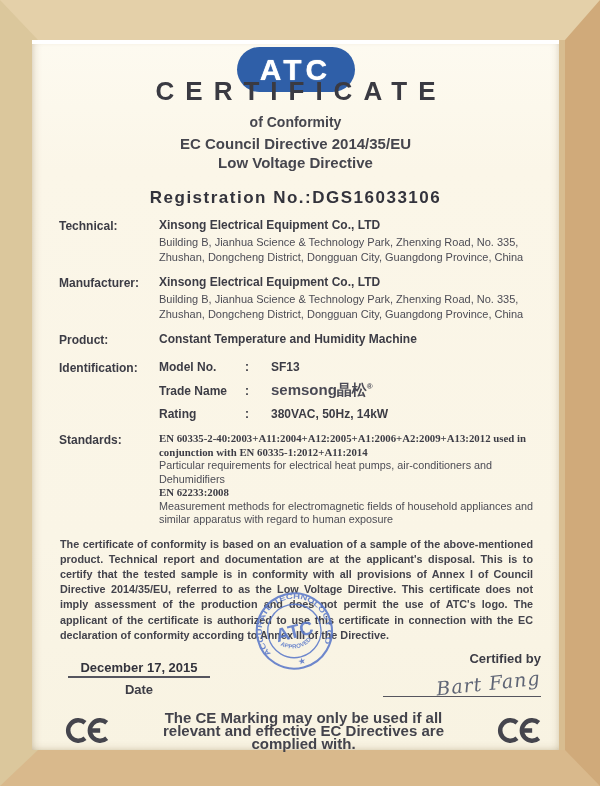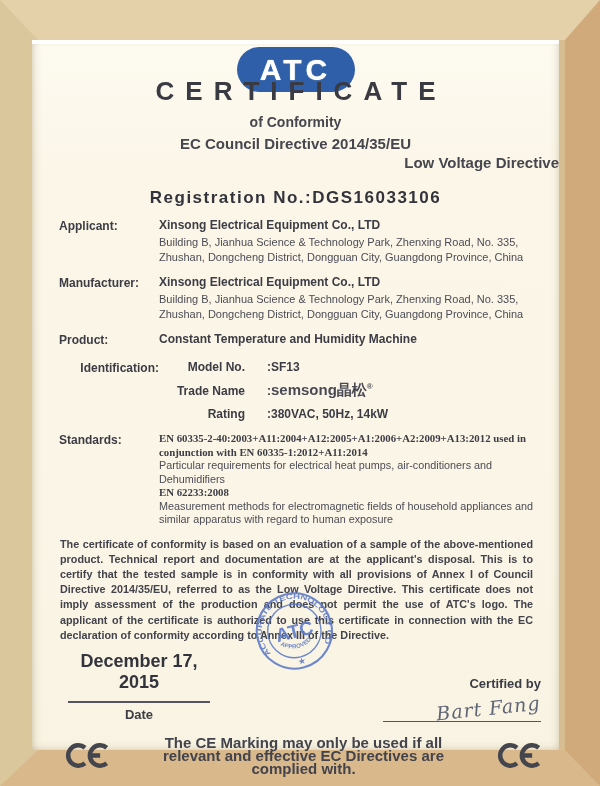--- a/index.html
+++ b/index.html
@@ -33,21 +33,21 @@
     color:#ffffff;font-weight:bold;font-size:30px;letter-spacing:4px;
     text-shadow:0 0 1px #fff;
   }
   .cert-title{
     position:relative;z-index:2;margin-top:-16px;text-align:center;
     font-size:26px;font-weight:bold;letter-spacing:11px;color:#3a3a42;
     text-indent:11px;
   }
   .sub1{margin-top:7px;text-align:center;font-size:14px;font-weight:bold;color:#46464e;}
   .sub2{margin-top:5px;text-align:center;font-size:15px;font-weight:bold;color:#46464e;}
-  .sub3{margin-top:2px;text-align:right;font-size:15px;font-weight:bold;color:#46464e;}
+  .sub3{margin-top:2px;text-align:center;font-size:15px;font-weight:bold;color:#46464e;}
   .reg{margin-top:17px;text-align:center;font-size:17px;font-weight:bold;letter-spacing:1.5px;color:#33333c;}
 
   .ftable{margin:10px 25px 0 27px;}
   .frow{display:flex;margin-bottom:10px;}
   .flabel{width:100px;flex:none;font-size:12px;font-weight:bold;color:#3c3c45;padding-top:1px;}
   .fval{flex:1;min-width:0;}
   .fname{font-size:12px;font-weight:bold;color:#3c3c45;}
   .faddr{font-size:11px;line-height:15px;color:#4c4c55;margin-top:3px;max-width:398px;}
   .prod{font-size:12px;font-weight:bold;color:#3c3c45;}
   .idrow{display:flex;margin-bottom:7px;align-items:baseline;}
@@ -59,21 +59,21 @@
   .stdline{font-size:10.8px;line-height:13.5px;color:#4c4c55;max-width:400px;}
   .std-bold{font-weight:bold;color:#3c3c45;font-family:Liberation Serif, serif;}
 
   .para{
     margin:10px 26px 0 28px;font-size:10.8px;line-height:15.2px;
     font-weight:bold;color:#43434c;text-align:justify;
   }
 
   .botrow1{display:flex;justify-content:space-between;align-items:flex-end;margin:8px 18px 0 36px;}
   .dateblock{width:142px;text-align:center;}
-  .dateval{font-size:18px;font-weight:bold;color:#33333c;padding-bottom:8px;border-bottom:2px solid #55555e;}
+  .dateval{font-size:13px;font-weight:bold;color:#33333c;padding-bottom:1px;border-bottom:2px solid #55555e;}
   .datelabel{margin-top:4px;font-size:13px;font-weight:bold;color:#3c3c45;}
   .certblock{width:158px;text-align:right;}
   .certlabel{font-size:13px;font-weight:bold;color:#3c3c45;}
   .sig{
     font-family:"DejaVu Serif", serif;font-style:italic;font-size:19px;color:#5f6575;
     transform:rotate(-6deg);display:inline-block;margin:6px 0 2px;letter-spacing:1px;
   }
   .sigline{border-bottom:1.5px solid #55555e;}
 
   .stamp{position:absolute;left:50%;top:546px;transform:translateX(-52%);opacity:.88;}
@@ -95,41 +95,41 @@
 
   <div class="cert-title">CERTIFICATE</div>
   <div class="sub1">of Conformity</div>
   <div class="sub2">EC Council Directive 2014/35/EU</div>
   <div class="sub3">Low Voltage Directive</div>
   <div class="reg">Registration No.:DGS16033106</div>
 
   <div class="ftable">
 
     <div class="frow">
-      <div class="flabel">Applicant:</div>
+      <div class="flabel">Technical:</div>
       <div class="fval">
         <div class="fname">Xinsong Electrical Equipment Co., LTD</div>
         <div class="faddr">Building B, Jianhua Science &amp; Technology Park, Zhenxing Road, No. 335, Zhushan, Dongcheng District, Dongguan City, Guangdong Province, China</div>
       </div>
     </div>
 
     <div class="frow">
       <div class="flabel">Manufacturer:</div>
       <div class="fval">
         <div class="fname">Xinsong Electrical Equipment Co., LTD</div>
         <div class="faddr">Building B, Jianhua Science &amp; Technology Park, Zhenxing Road, No. 335, Zhushan, Dongcheng District, Dongguan City, Guangdong Province, China</div>
       </div>
     </div>
 
     <div class="frow" style="margin-bottom:13px;">
       <div class="flabel">Product:</div>
       <div class="fval prod">Constant Temperature and Humidity Machine</div>
     </div>
 
-    <div class="frow" style="margin-bottom:4px;text-align:right;">
+    <div class="frow" style="margin-bottom:4px;">
       <div class="flabel">Identification:</div>
       <div class="fval">
         <div class="idrow">
           <span class="idlabel">Model No.</span>
           <span class="idcolon">:</span>
           <span class="idval">SF13</span>
         </div>
         <div class="idrow">
           <span class="idlabel">Trade Name</span>
           <span class="idcolon">:</span>

